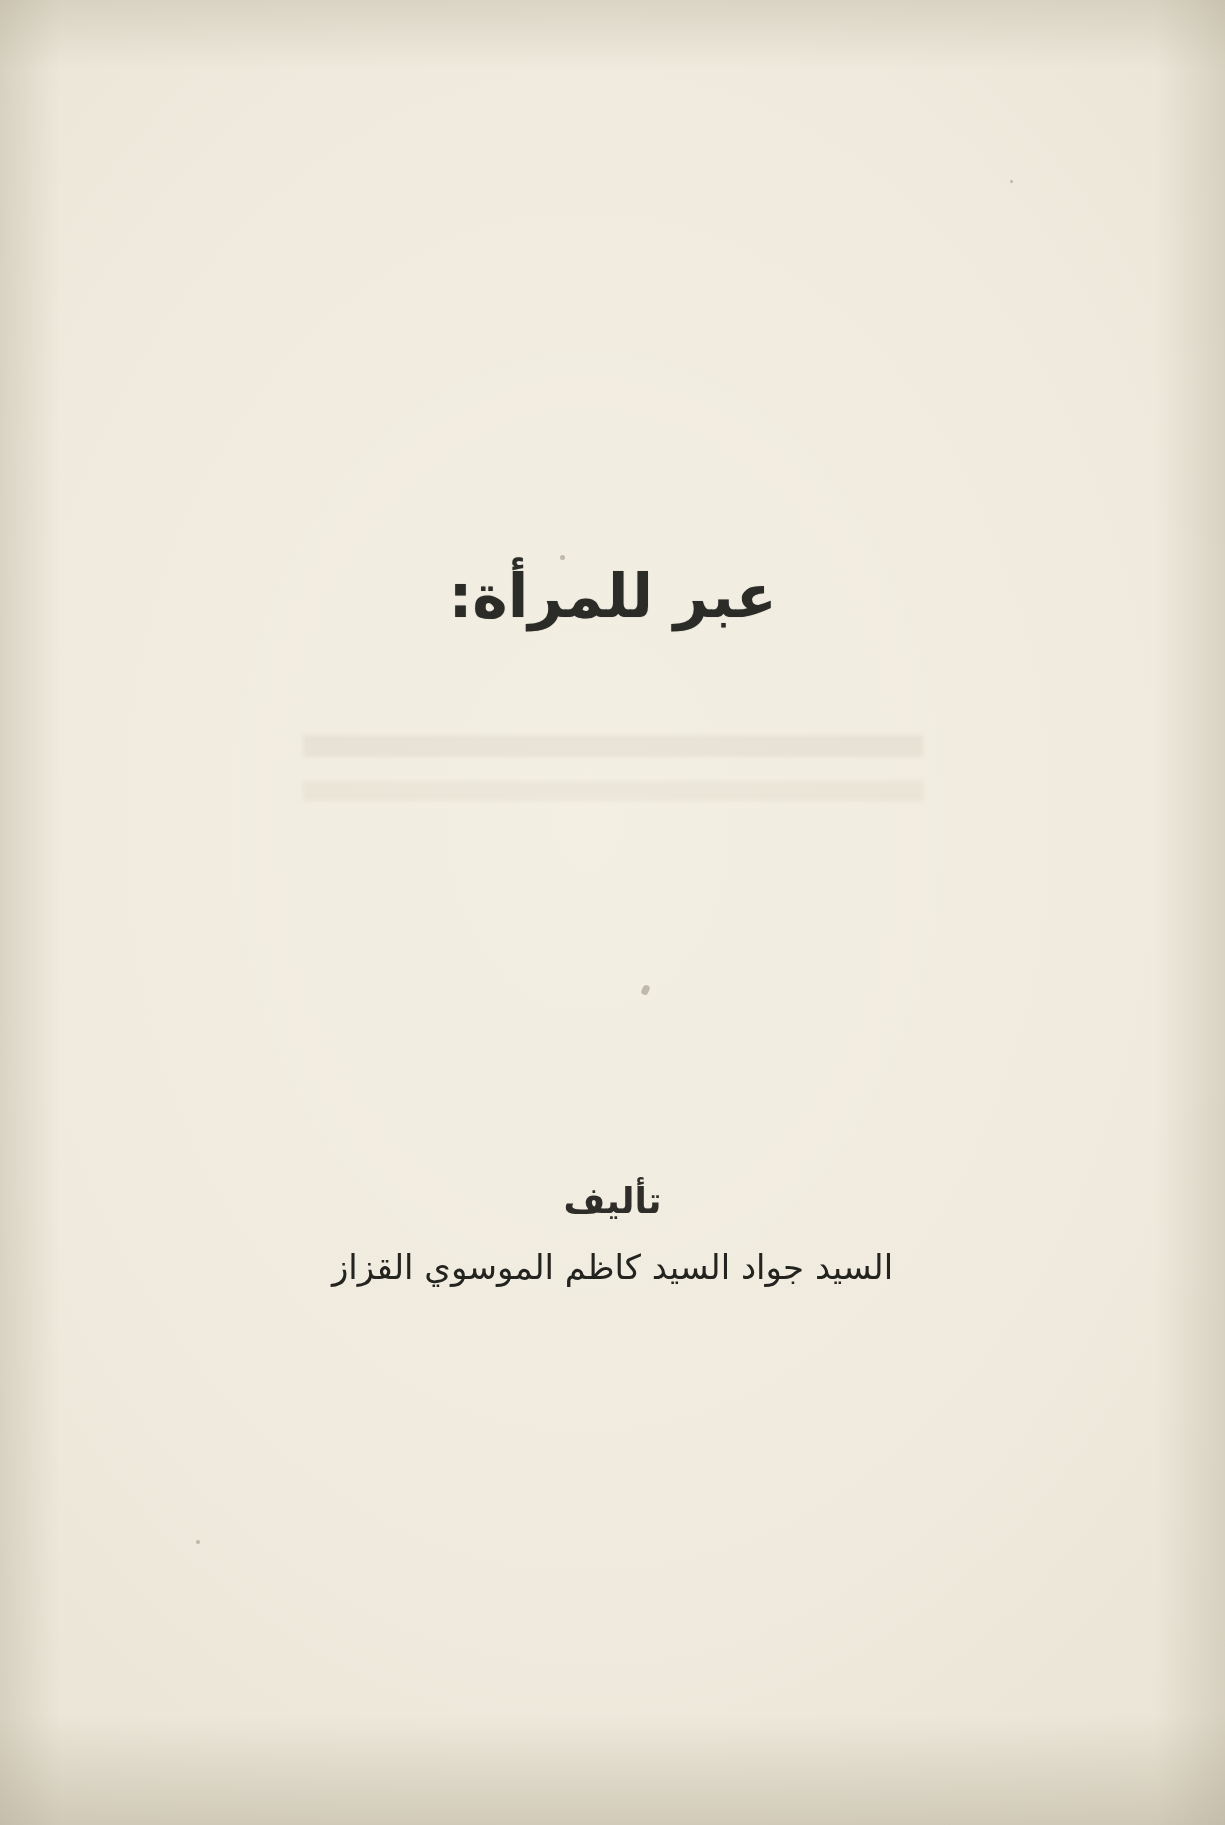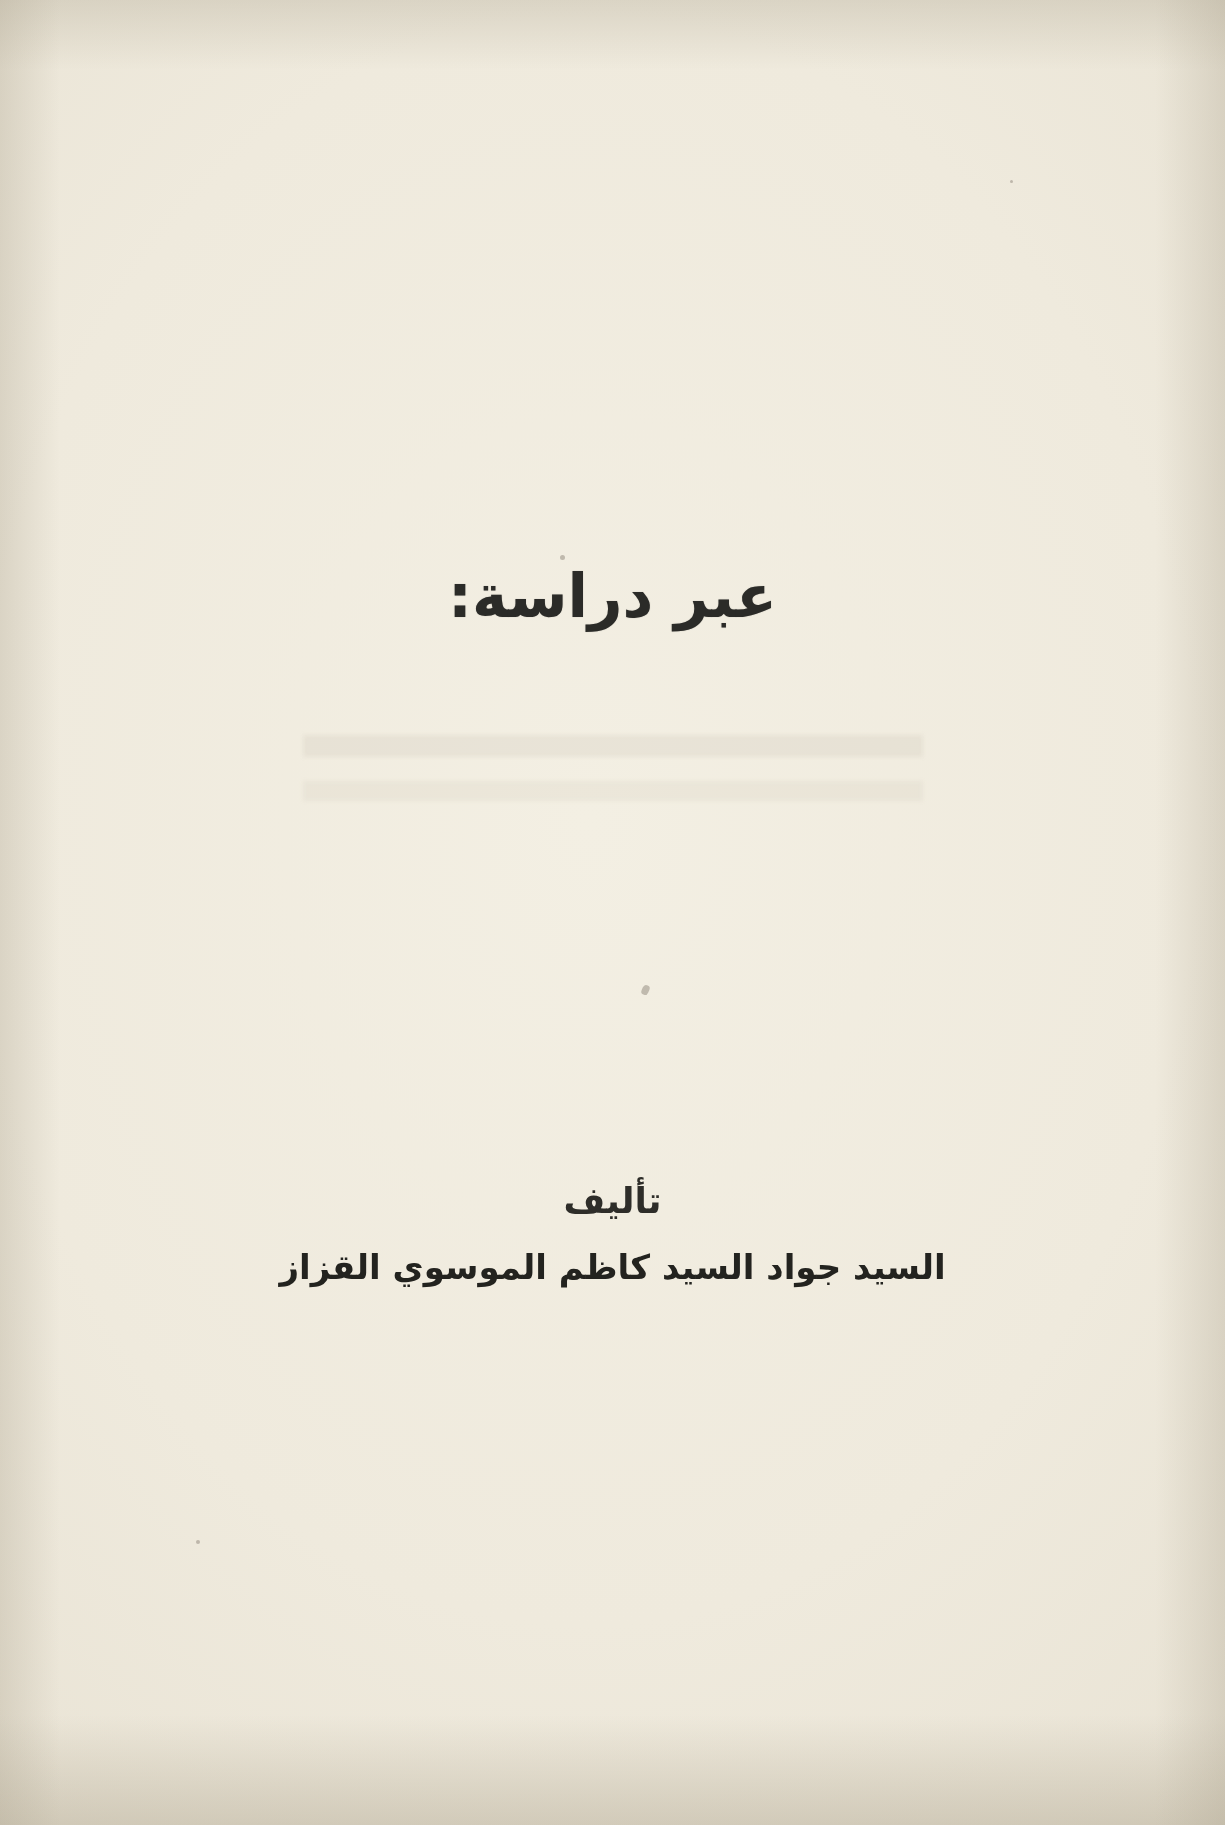--- a/index.html
+++ b/index.html
@@ -125,21 +125,21 @@
   }
   .byline-label {
     font-family: "DejaVu Sans", sans-serif;
     font-weight: bold;
     font-size: 36px;
     color: #2e2d29;
     margin-bottom: 26px;
   }
   .author-name {
     font-family: "DejaVu Sans", sans-serif;
-    font-weight: bold;
+    font-weight: normal;
     font-size: 34px;
     color: #23231f;
     letter-spacing: 0px;
   }
 </style>
 </head>
 <body>
 
 <div class="page">
 
@@ -150,21 +150,21 @@
   <div class="showthrough"></div>
 
   <div class="speck" style="left:560px; top:555px; width:5px; height:5px;"></div>
   <div class="speck" style="left:642px; top:985px; width:7px; height:10px; border-radius:40%; transform:rotate(25deg);"></div>
   <div class="speck" style="left:196px; top:1540px; width:4px; height:4px;"></div>
   <div class="speck" style="left:1010px; top:180px; width:3px; height:3px;"></div>
 
   <div class="content">
 
     <div class="title-block">
-      <div class="title-line title-line-1">عبر دراسة:</div>
+      <div class="title-line title-line-1">عبر للمرأة:</div>
     </div>
 
 
     <div class="author-block">
       <div class="byline-label">تأليف</div>
       <div class="author-name">السيد جواد السيد كاظم الموسوي القزاز</div>
     </div>
 
   </div>
 </div>

